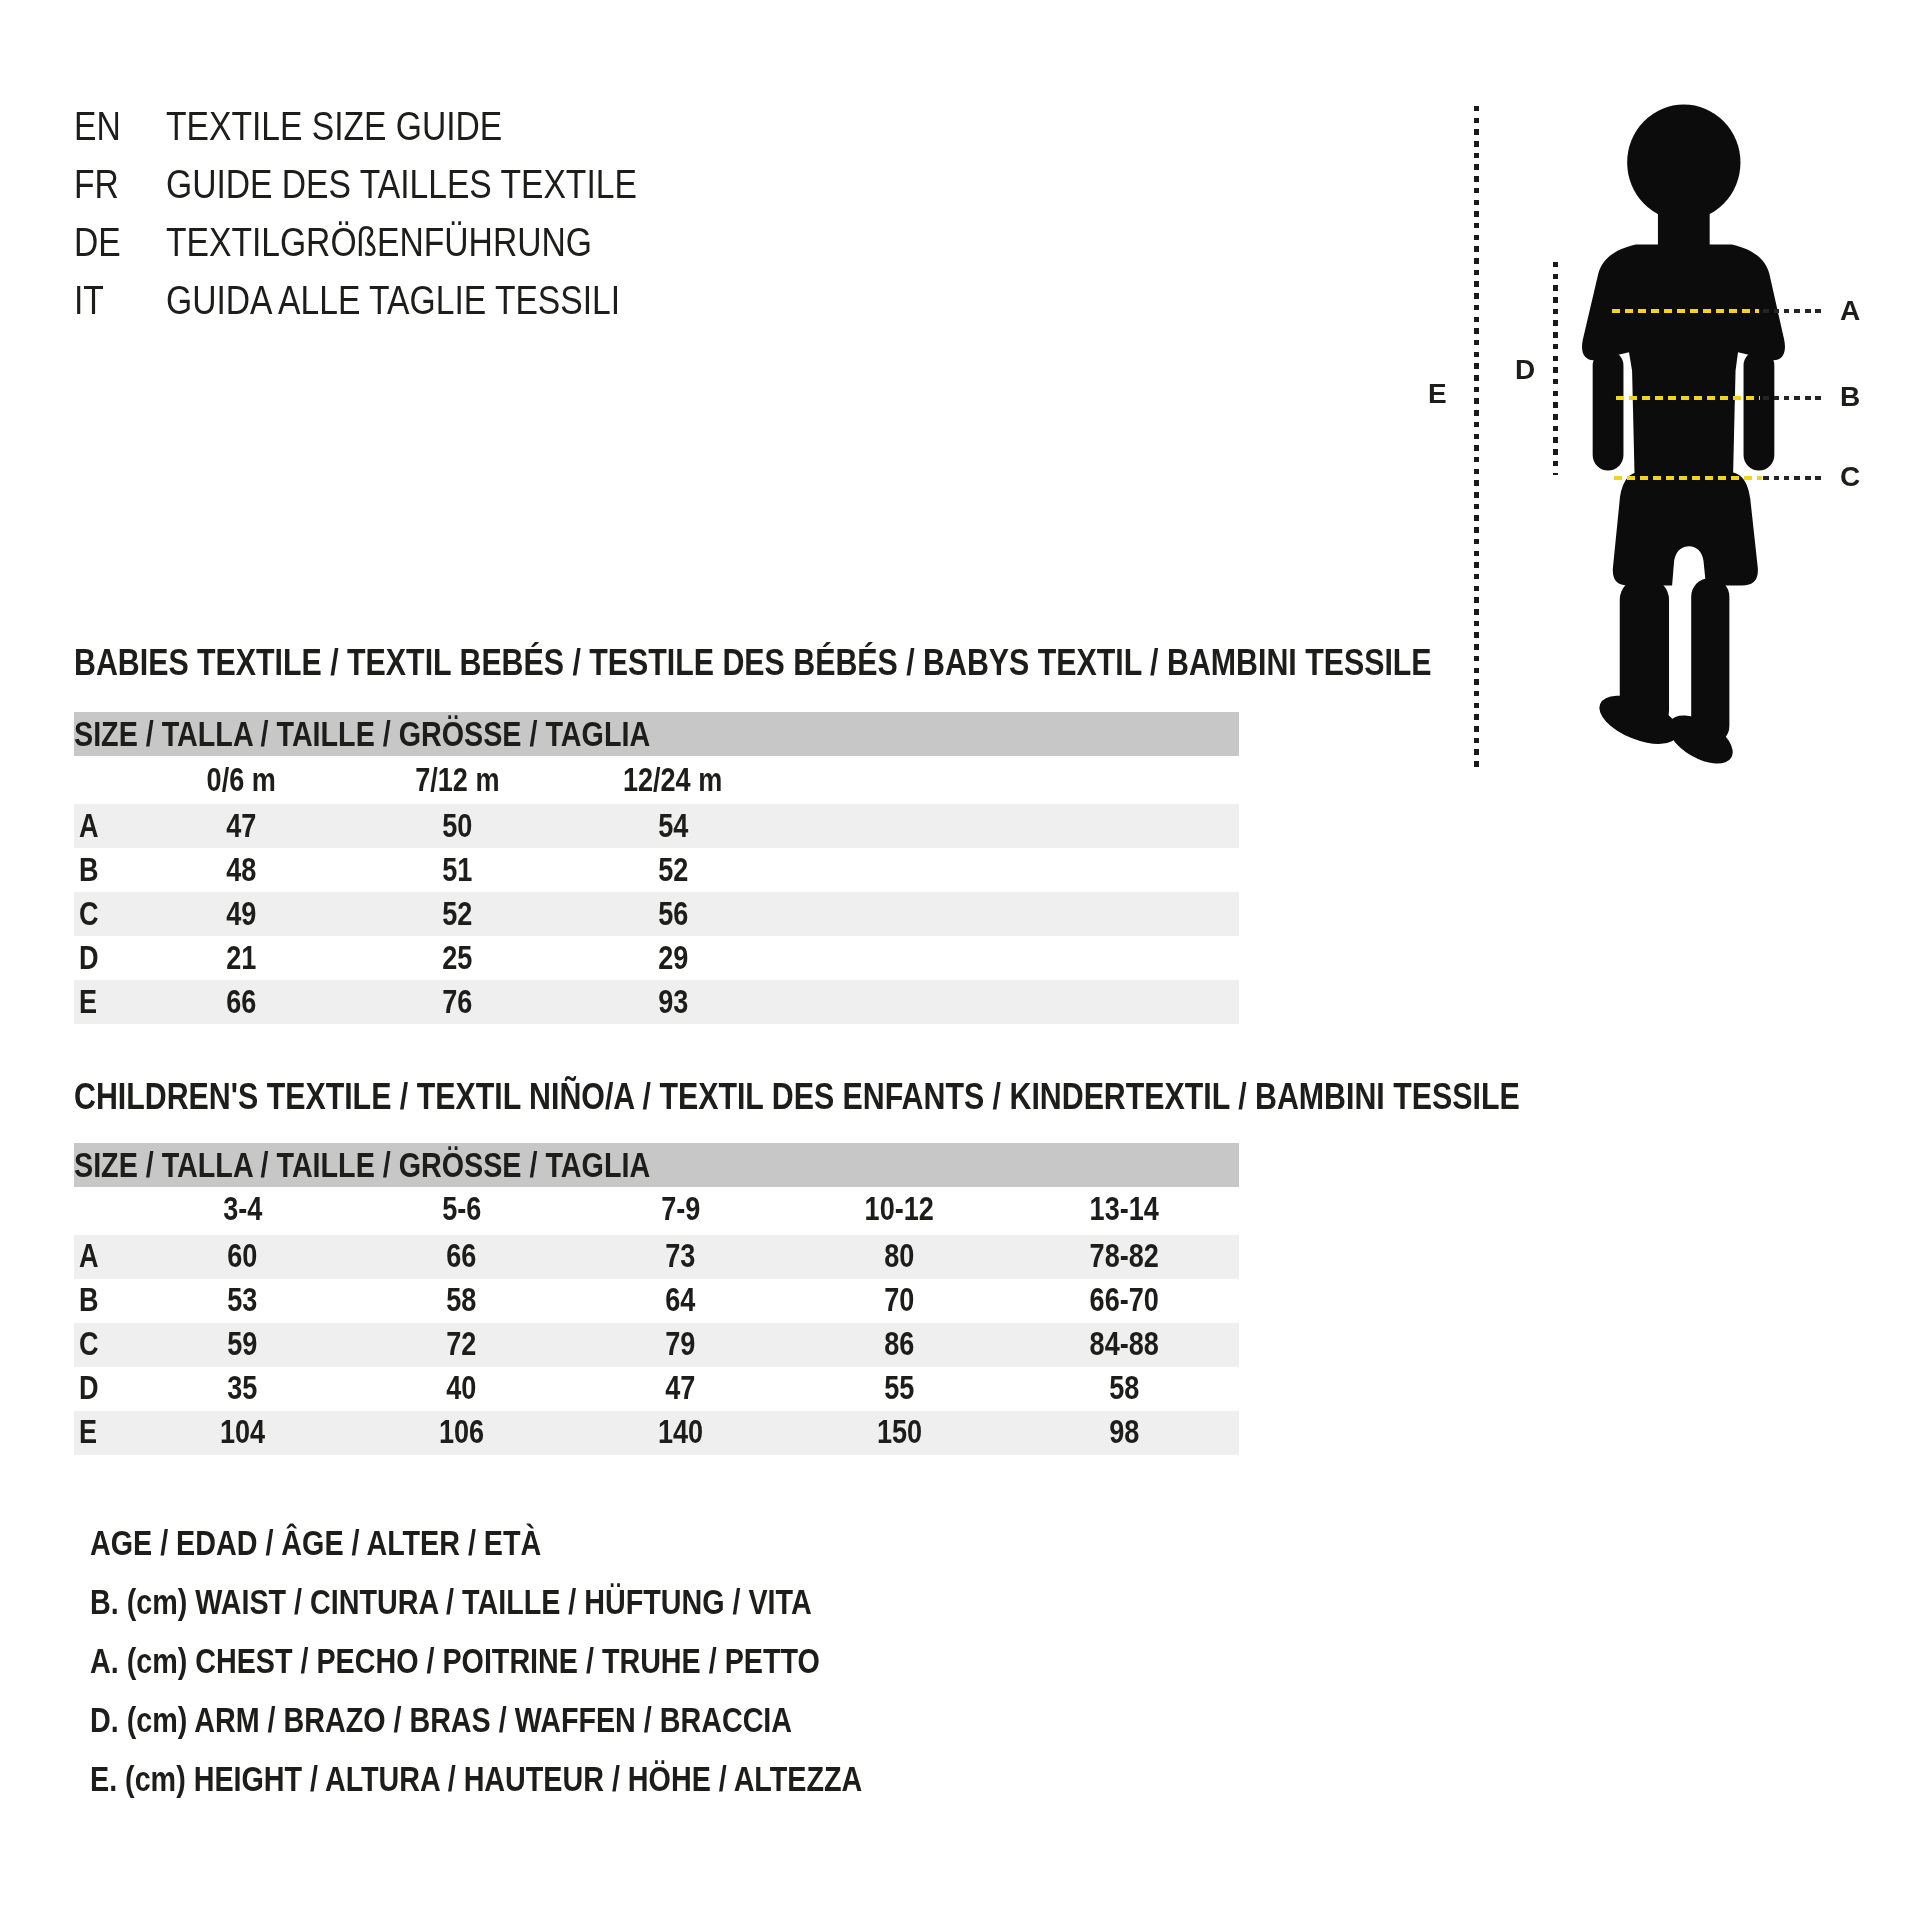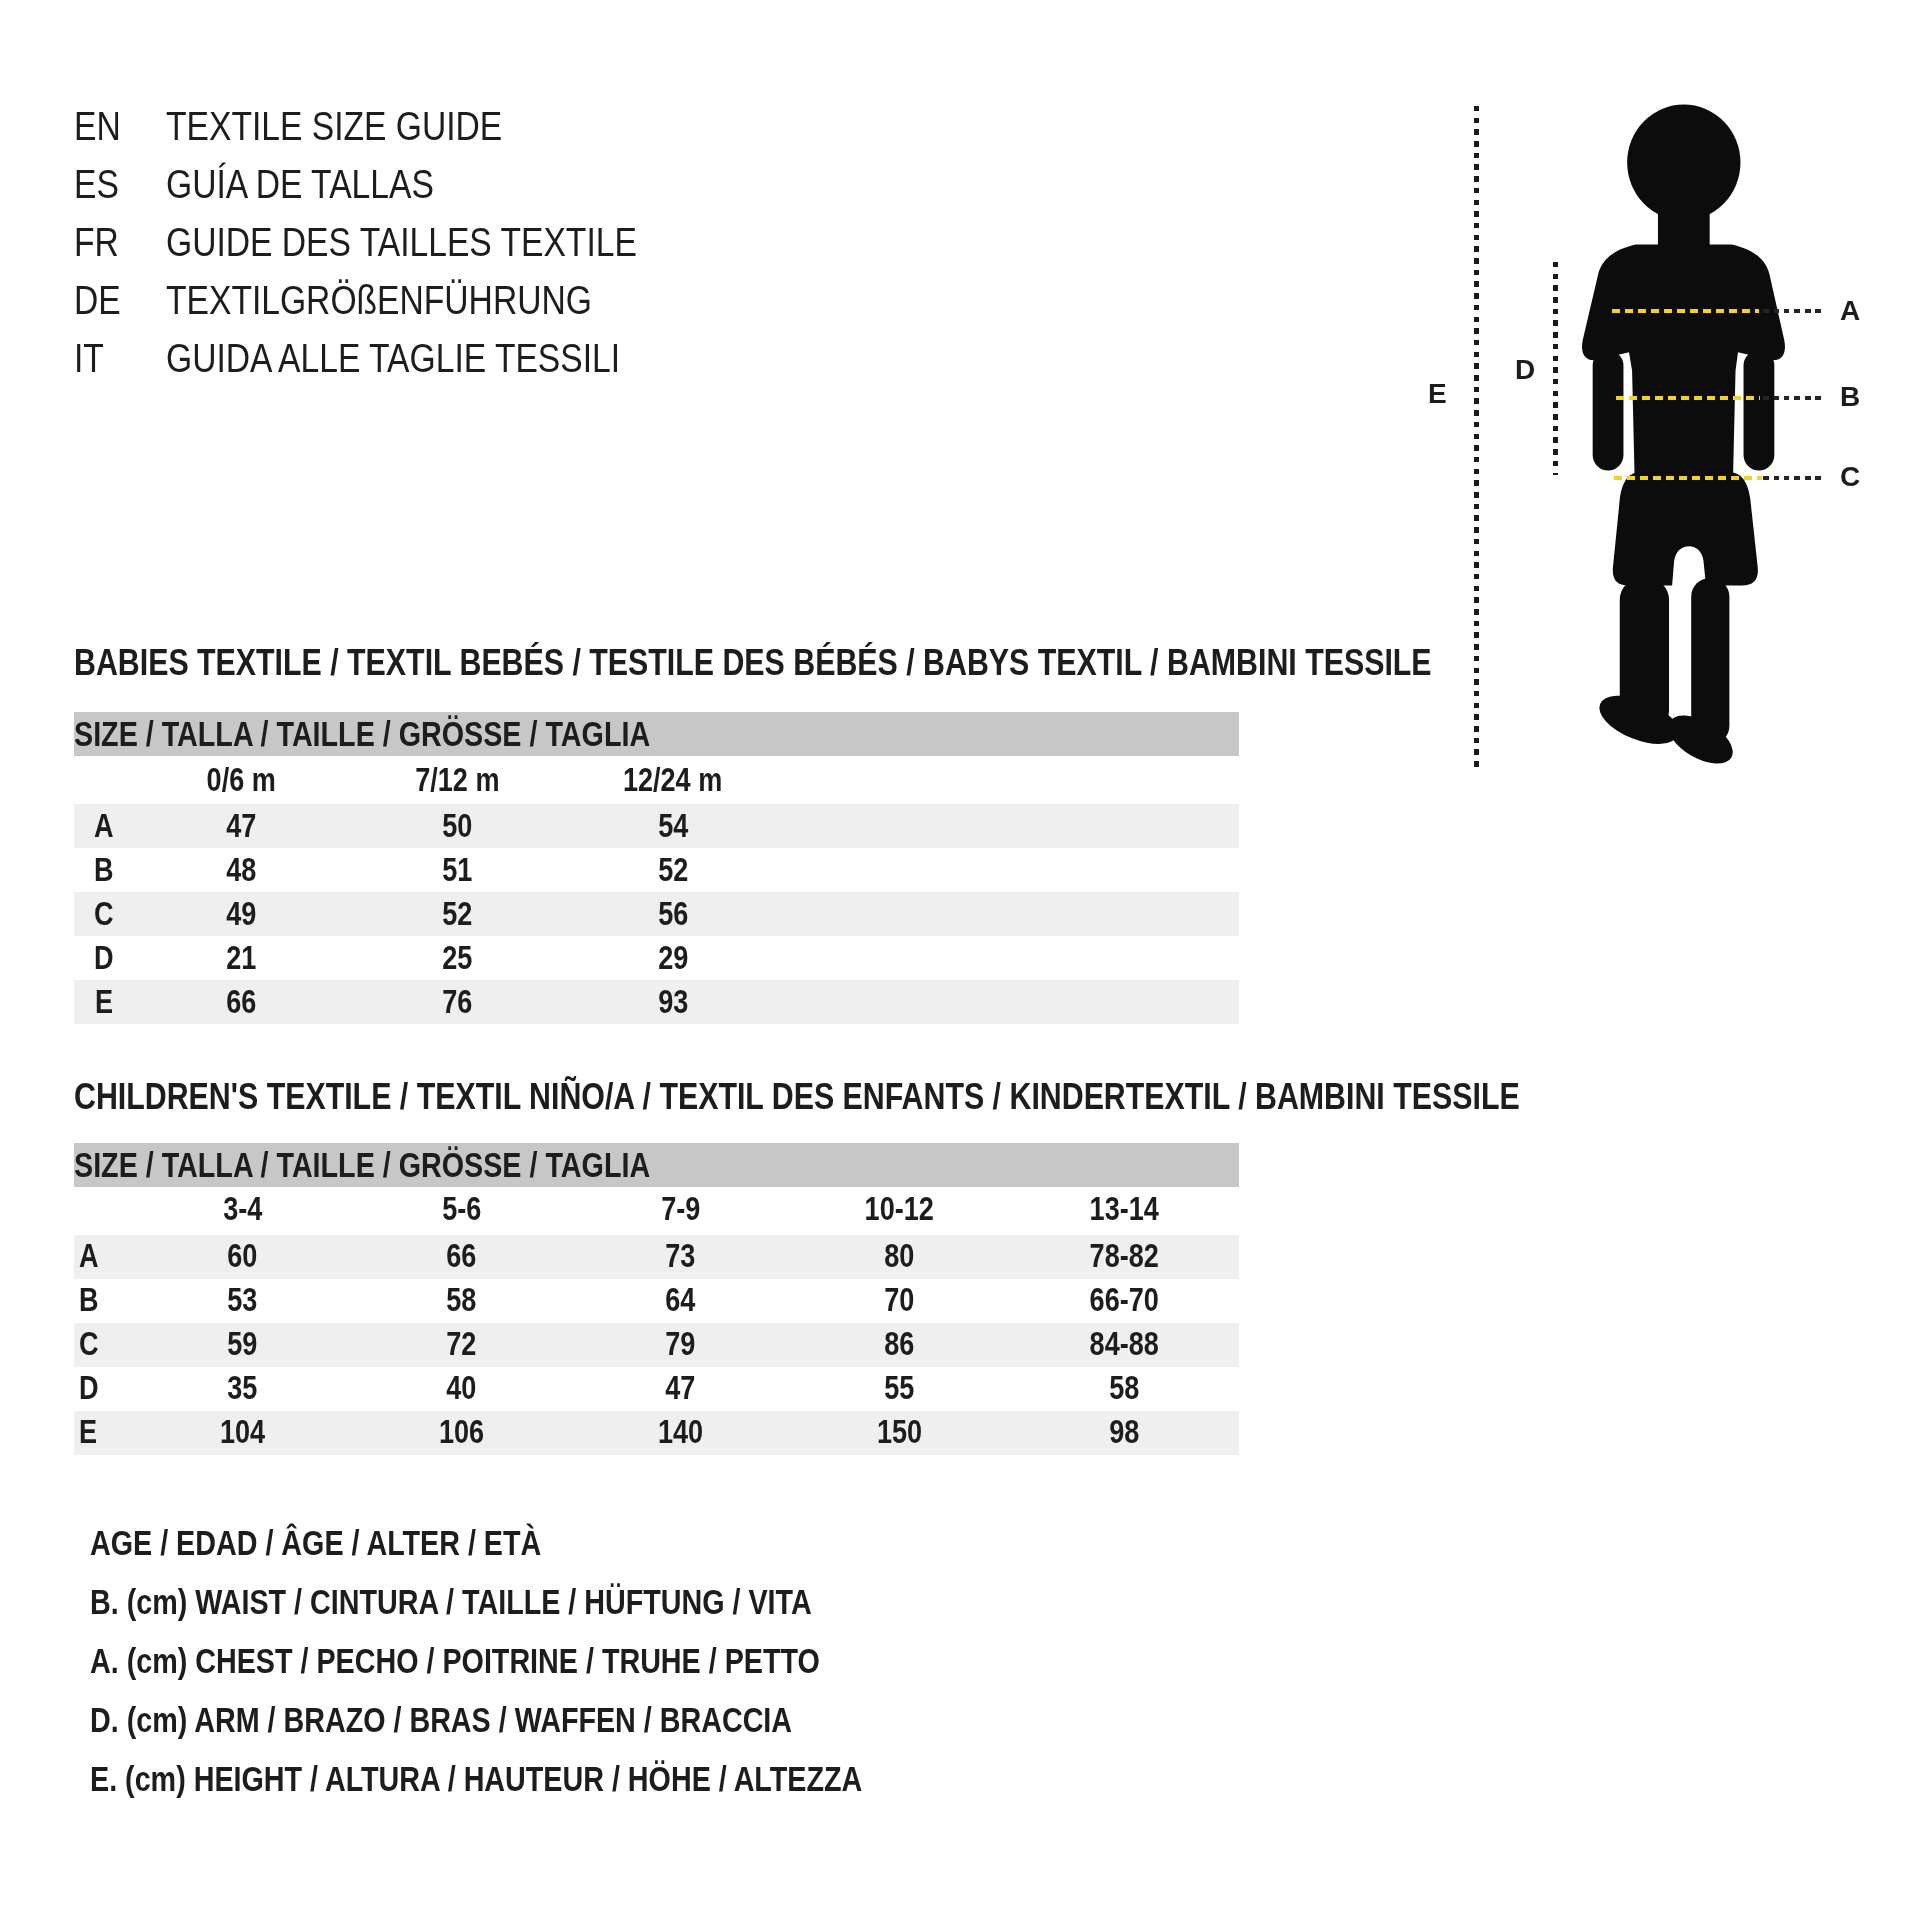--- a/index.html
+++ b/index.html
@@ -51,41 +51,37 @@
   .heading-babies{top:641px;}
   .heading-children{top:1075px;}
 
   
   .sizetable{position:absolute;left:74px;width:1165px;}
   .table-babies{top:712px;}
   .table-children{top:1143px;}
   .size-bar{height:44px;background:var(--bar);display:flex;align-items:center;padding-left:0;font-size:35px;font-weight:700;}
   .tgrid{display:grid;align-items:center;height:44px;font-size:33px;font-weight:700;}
   .tgrid.colhead{height:48px;background:#ffffff;}
-  .grid-b{grid-template-columns:59px 216px 216px 216px 1fr;text-align:center;}
+  .grid-b{grid-template-columns:59px 216px 216px 216px 1fr;}
   .grid-c{grid-template-columns:59px 219px 219px 219px 219px 1fr;}
   .stripe{background:var(--stripe);}
   .tlabel{padding-left:5px;}
   .tcell{display:flex;justify-content:center;align-items:center;}
 
   
   .legend{position:absolute;left:74px;top:1513px;margin-left:16px;}
   .legend-line{height:59px;display:flex;align-items:center;font-size:35px;font-weight:700;}
 </style>
 </head>
 <body>
 
 <div class="lang-block">
   <div class="lang-row">
     <div class="lang-code"><span class="cond">EN</span></div>
     <div><span class="cond">TEXTILE SIZE GUIDE</span></div>
-  </div>
-  <div class="lang-row">
-    <div class="lang-code"><span class="cond">ES</span></div>
-    <div><span class="cond">GUÍA DE TALLAS</span></div>
   </div>
   <div class="lang-row">
     <div class="lang-code"><span class="cond">FR</span></div>
     <div><span class="cond">GUIDE DES TAILLES TEXTILE</span></div>
   </div>
   <div class="lang-row">
     <div class="lang-code"><span class="cond">DE</span></div>
     <div><span class="cond">TEXTILGRÖßENFÜHRUNG</span></div>
   </div>
   <div class="lang-row">

